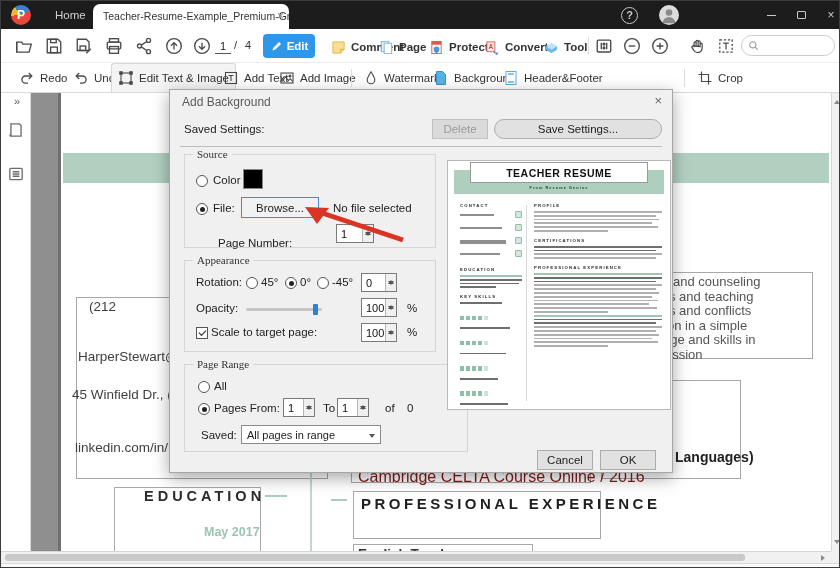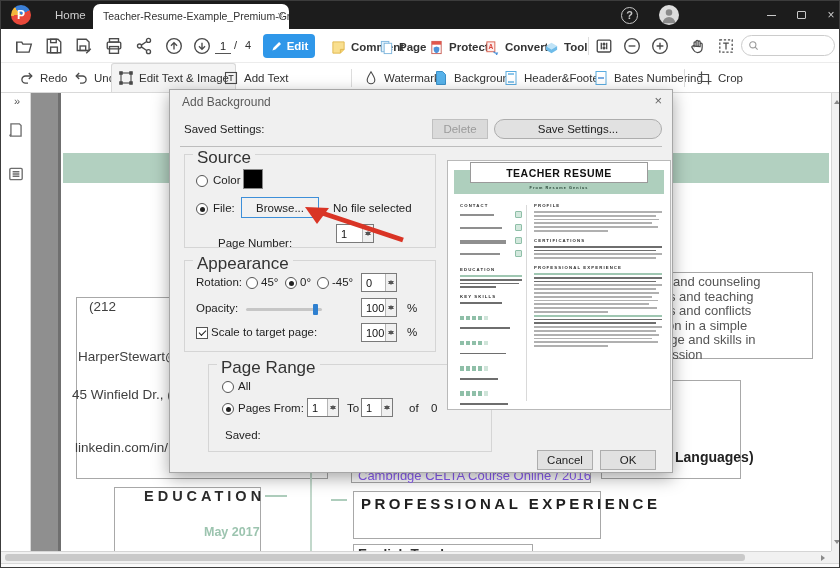--- a/index.html
+++ b/index.html
@@ -74,21 +74,21 @@
   .dlg-close{position:absolute;right:10px;top:3px;font-size:13px;color:#666;}
   .dlg-label{position:absolute;font-size:11.5px;color:#222;white-space:nowrap;}
   .btn{position:absolute;background:#e1e1e1;border:1px solid #adadad;font-size:11.5px;color:#222;
        text-align:center;display:flex;align-items:center;justify-content:center;}
   .btn.disabled{color:#9b9b9b;background:#dadada;border-color:#c0c0c0;}
   .dd{position:absolute;background:#fff;border:1px solid #8a8a8a;font-size:11px;color:#222;
       display:flex;align-items:center;padding:0 16px 0 5px;}
   .dd::after{content:'';position:absolute;right:5px;top:8px;border:3.5px solid transparent;border-top:4.5px solid #555;}
   .hr{position:absolute;left:10px;right:10px;top:56px;border-top:1px solid #bdbdbd;}
   .grp{position:absolute;border:1px solid #d5d5d5;}
-  .grp-label{position:absolute;left:8px;top:-7px;background:#f0f0f0;padding:0 4px;font-size:17px;color:#333;}
+  .grp-label{position:absolute;left:8px;top:-7px;background:#f0f0f0;padding:0 4px;font-size:11px;color:#333;font-family:Liberation Serif, serif;}
   .radio{position:absolute;width:12px;height:12px;border:1px solid #555;border-radius:50%;background:#fff;}
   .radio.checked::after{content:'';position:absolute;left:2.5px;top:2.5px;width:5px;height:5px;border-radius:50%;background:#222;}
   .cb{position:absolute;width:12px;height:12px;border:1px solid #555;background:#fff;}
   .cb.checked::after{content:'';position:absolute;left:1.5px;top:2px;width:6px;height:3px;
                      border-left:1.8px solid #222;border-bottom:1.8px solid #222;transform:rotate(-45deg);}
   .spin{position:absolute;height:19px;background:#fff;border:1px solid #7a7a7a;font-size:11px;color:#111;}
   .spin-val{position:absolute;left:4px;top:3px;}
   .spin-btns{position:absolute;right:0;top:0;width:11px;height:100%;border-left:1px solid #b5b5b5;background:#f0f0f0;}
   .spin-btns .up{position:absolute;left:2px;top:3px;border:3px solid transparent;border-bottom:4px solid #555;}
   .spin-btns .dn{position:absolute;left:2px;bottom:3px;border:3px solid transparent;border-top:4px solid #555;}
@@ -319,49 +319,48 @@
         </svg>
       <span>Edit Text &amp; Image</span>
     </div>
     <div class="rb-item" style="left:216px">
       <svg viewBox="0 0 16 16" fill="none" stroke="#4a4a4a" stroke-width="1.1">
           <rect x="2.5" y="2.5" width="11" height="11"></rect>
           <path d="M5.5 5.5h5M8 5.5V11"></path>
         </svg>
       <span>Add Text</span>
     </div>
+    <div class="rb-item" style="left:272px">
+      <svg viewBox="0 0 16 16" fill="none" stroke="#4a4a4a" stroke-width="1.1">
+          <rect x="2" y="3" width="12" height="10"></rect>
+          <circle cx="11" cy="6" r="1" fill="#4a4a4a"></circle>
+          <path d="M3 11.5L6.5 7l3 3.5 1.8-1.8 2.4 2.8"></path>
+        </svg>
+      <span>Add Image</span>
+    </div>
     <span class="vsep" style="left:350px;top:6px"></span>
     <div class="rb-item" style="left:356px">
       <svg viewBox="0 0 16 16" fill="none" stroke="#4a4a4a" stroke-width="1.1">
           <path d="M8 1.8C5.6 5.6 4.2 7.6 4.2 9.9a3.8 3.8 0 007.6 0C11.8 7.6 10.4 5.6 8 1.8z"></path>
         </svg>
       <span>Watermark</span>
     </div>
     <div class="rb-item" style="left:426px">
       <svg viewBox="0 0 16 16">
           <path d="M3.5 1.5h6l3 3v10h-9z" fill="#57b2ea" stroke="#3c91c9"></path>
         </svg>
       <span>Background</span>
     </div>
     <div class="rb-item" style="left:496px">
       <svg viewBox="0 0 16 16">
           <rect x="3" y="1.5" width="10" height="13" fill="#fff" stroke="#5aace0"></rect>
           <path d="M5 4h6" stroke="#5aace0" stroke-width="1.4"></path>
           <path d="M5 12h6" stroke="#5aace0" stroke-width="1.4"></path>
         </svg>
       <span>Header&amp;Footer</span>
-    </div>
-    <div class="rb-item" style="left:586px">
-      <svg viewBox="0 0 16 16">
-          <rect x="3" y="1.5" width="10" height="13" fill="#fff" stroke="#5aace0"></rect>
-          <circle cx="6" cy="8" r="1" fill="#4f93d8"></circle>
-          <circle cx="8" cy="8" r="1" fill="#4f93d8"></circle>
-          <circle cx="10" cy="8" r="1" fill="#4f93d8"></circle>
-        </svg>
-      <span>Bates Numbering</span>
     </div>
     <span class="vsep" style="left:683px;top:6px"></span>
     <div class="rb-item" style="left:690px">
       <svg viewBox="0 0 16 16" fill="none" stroke="#4a4a4a" stroke-width="1.2">
           <path d="M4.5 1.5v10h10M1.5 4.5h10v10"></path>
         </svg>
       <span>Crop</span>
     </div>
   </div>
 
@@ -403,21 +402,21 @@
       <span class="doc-line" style="left:608px;top:195.5px;color:#555;font-size:13px;">s and teaching</span>
       <span class="doc-line" style="left:608px;top:210px;color:#555;font-size:13px;">s and conflicts</span>
       <span class="doc-line" style="left:606px;top:224.5px;color:#555;font-size:13px;">on in a simple</span>
       <span class="doc-line" style="left:602px;top:239px;color:#555;font-size:13px;">dge and skills in</span>
       <span class="doc-line" style="left:604px;top:253.5px;color:#555;font-size:13px;">ession</span>
 
       <div class="txtbox" style="left:540px;top:287px;width:140px;height:99px;"></div>
       <span class="doc-line" style="left:614px;top:356px;font-weight:bold;font-size:14px;color:#222;">Languages)</span>
 
       <div class="txtbox" style="left:290px;top:348px;width:240px;height:42px;"></div>
-      <span class="doc-line" style="left:297px;top:375px;color:#8b5cf6;font-size:13px;">Cambridge CELTA Course Online / 2016</span>
+      <span class="doc-line" style="left:297px;top:375px;color:#7f1d1d;font-size:16px;">Cambridge CELTA Course Online / 2016</span>
 
       <div class="txtbox" style="left:292px;top:398px;width:248px;height:48px;"></div>
       <span class="gdash" style="left:270px;top:406px;width:16px;"></span>
       <span class="doc-line" style="left:300px;top:402px;font-weight:bold;font-size:15px;letter-spacing:3.5px;color:#1f1f1f;">PROFESSIONAL EXPERIENCE</span>
 
       <div class="txtbox" style="left:292px;top:451px;width:180px;height:28px;"></div>
       <span class="doc-line" style="left:297px;top:453px;font-weight:bold;font-size:13.5px;color:#333;">English Teacher</span>
     </div>
 
     <div class="vscroll">
@@ -498,21 +497,21 @@
       <div class="spin" style="left:176px;top:62px;width:36px;">
         <span class="spin-val">100</span>
         <span class="spin-btns">
             <i class="up"></i>
             <i class="dn"></i>
           </span>
       </div>
       <span class="dlg-label" style="left:222px;top:65px;">%</span>
     </div>
 
-    <div class="grp" style="left:14px;top:274px;width:284px;height:88px;margin-left:24px;">
+    <div class="grp" style="left:14px;top:274px;width:284px;height:88px;">
       <span class="grp-label">Page Range</span>
       <span class="radio" style="left:13px;top:16px;"></span>
       <span class="dlg-label" style="left:29px;top:15px;">All</span>
       <span class="radio checked" style="left:13px;top:38px;"></span>
       <span class="dlg-label" style="left:29px;top:37px;">Pages From:</span>
       <div class="spin" style="left:98px;top:33px;width:32px;">
         <span class="spin-val">1</span>
         <span class="spin-btns">
             <i class="up"></i>
             <i class="dn"></i>
@@ -522,20 +521,23 @@
       <div class="spin" style="left:152px;top:33px;width:32px;">
         <span class="spin-val">1</span>
         <span class="spin-btns">
             <i class="up"></i>
             <i class="dn"></i>
           </span>
       </div>
       <span class="dlg-label" style="left:200px;top:37px;">of</span>
       <span class="dlg-label" style="left:222px;top:37px;">0</span>
       <span class="dlg-label" style="left:16px;top:64px;">Saved:</span>
+      <div class="dd" style="left:56px;top:60px;width:140px;height:19px;">
+        <span>All pages in range</span>
+      </div>
     </div>
 
     <div class="pv">
       <div class="pv-band"></div>
       <div class="pv-titlebox">TEACHER RESUME</div>
       <div class="pv-sub">From Resume Genius</div>
       <div class="pv-div"></div>
 
       <div class="pv-col-l">
         <p class="pv-h">CONTACT</p>

